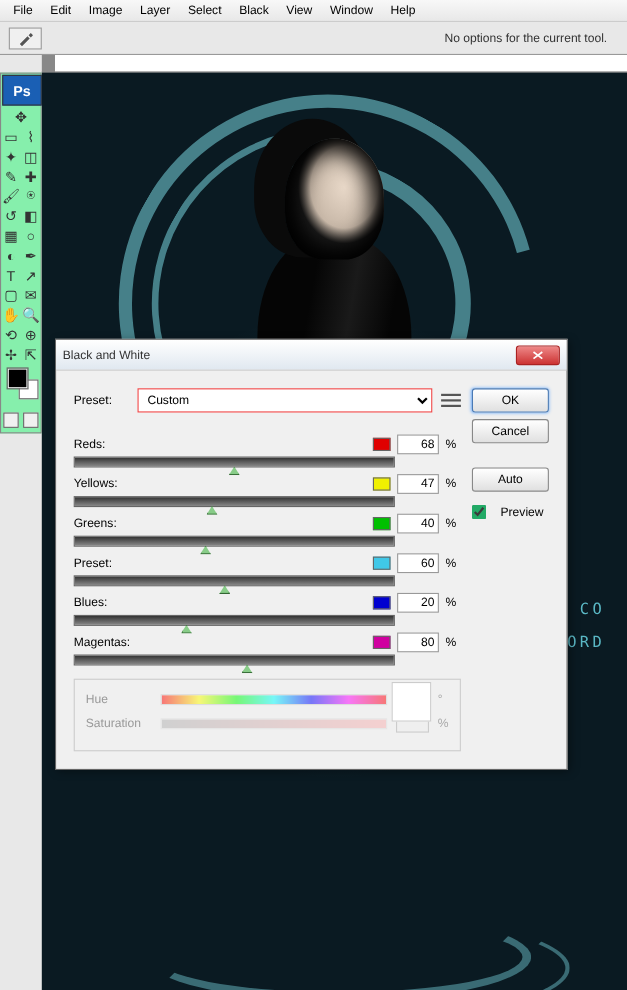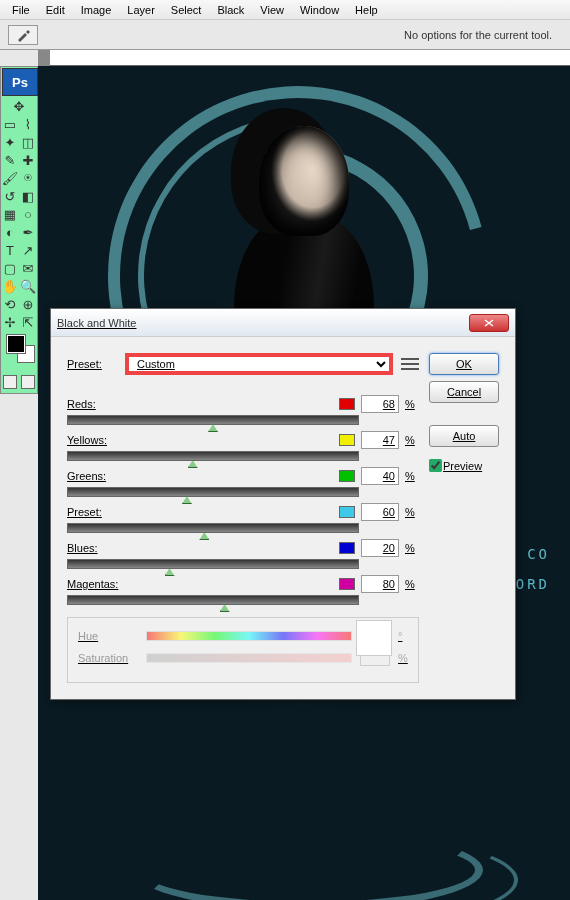--- a/index.html
+++ b/index.html
@@ -35,31 +35,31 @@
 .canvas .arc3 { width: 260px; height: 260px; left: 130px; top: 80px; transform: rotate(120deg); border-width: 14px; }
 .canvas .figure { position: absolute; left: 50%; top: 60px; transform: translateX(-50%); width: 180px; height: 420px; }
 .canvas .head { width: 90px; height: 110px; background: radial-gradient(ellipse at 60% 40%, #e8d8c8 0%, #c8b8a8 40%, #1a1a1a 55%, #000 100%); border-radius: 50% 50% 40% 40%; margin: 0 auto; position: relative; box-shadow: 0 0 20px 10px #000 inset, -20px -10px 0 8px #0a0a0a; }
 .canvas .body { width: 140px; height: 300px; background: linear-gradient(100deg, #050505 30%, #1a1a1a 50%, #050505 70%); margin: -20px auto 0; border-radius: 40% 40% 20% 20% / 30% 30% 10% 10%; }
 .canvas .text1 { position: absolute; right: 20px; top: 480px; color: #5ab8c5; font-size: 14px; letter-spacing: 3px; font-family: monospace; }
 .canvas .text2 { position: absolute; right: 20px; top: 510px; color: #5ab8c5; font-size: 14px; letter-spacing: 3px; font-family: monospace; }
 .canvas .farc { position: absolute; border: 4px solid rgba(130,230,240,0.4); border-radius: 50%; border-top-color: transparent; border-left-color: transparent; }
 .canvas .farc1 { width: 420px; height: 100px; left: 60px; bottom: -30px; }
 .canvas .farc2 { width: 350px; height: 80px; left: 95px; bottom: -10px; border-width: 8px; }
 
-.dialog { position: absolute; left: 50px; top: 308px; width: 466px; background: #f0f0f0; border: 1px solid #666; box-shadow: 2px 2px 8px rgba(0,0,0,0.4); z-index: 10; text-decoration: underline; }
+.dialog { position: absolute; left: 50px; top: 308px; width: 466px; background: #f0f0f0; border: 1px solid #666; box-shadow: 2px 2px 8px rgba(0,0,0,0.4); z-index: 10; }
 .dialog .titlebar { height: 28px; background: linear-gradient(#fff, #e0e8f0); display: flex; align-items: center; padding: 0 6px; border-bottom: 1px solid #ccc; }
 .dialog .titlebar .title { color: #333; }
 .dialog .titlebar .close { margin-left: auto; width: 40px; height: 18px; background: linear-gradient(#e88, #c33); border: 1px solid #a22; border-radius: 3px; color: #fff; display: flex; align-items: center; justify-content: center; cursor: pointer; }
 .dialog .content { padding: 16px; display: flex; }
 .dialog .left { flex: 1; }
 .dialog .right { width: 80px; display: flex; flex-direction: column; gap: 6px; align-items: stretch; padding-left: 10px; }
 
 .preset-row { display: flex; align-items: center; gap: 8px; margin-bottom: 20px; }
 .preset-row label { width: 50px; }
-.preset-row select { flex: 1; height: 22px; border: 4px solid #ef4444; padding: 0 4px; background: #fff; }
+.preset-row select { flex: 1; height: 22px; border: 1px solid #ef4444; padding: 0 4px; background: #fff; }
 .preset-row .menu-ic { width: 18px; height: 14px; display: flex; flex-direction: column; justify-content: space-around; cursor: pointer; }
 .preset-row .menu-ic span { height: 2px; background: #555; }
 
 .slider-row { margin-bottom: 6px; }
 .slider-row .labelrow { display: flex; align-items: center; gap: 6px; margin-bottom: 2px; }
 .slider-row .labelrow .name { width: 60px; }
 .slider-row .labelrow .swatch { width: 16px; height: 12px; border: 1px solid #666; margin-left: auto; }
 .slider-row .labelrow input { width: 38px; height: 18px; text-align: right; border: 1px solid #999; padding: 0 3px; }
 .slider-row .labelrow .pct { width: 14px; }
 .slider-row .track { height: 10px; background: linear-gradient(#333, #888); border: 1px solid #666; position: relative; margin-right: 60px; }
@@ -71,21 +71,21 @@
 .tint-section .tint-row .tint-label { width: 60px; }
 .tint-section .tint-row .gradient { flex: 1; height: 10px; border: 1px solid #ccc; }
 .tint-section .tint-row .hue-grad { background: linear-gradient(90deg, red, yellow, lime, cyan, blue, magenta, red); opacity: 0.5; }
 .tint-section .tint-row .sat-grad { background: linear-gradient(90deg, #888, #f88); opacity: 0.3; }
 .tint-section .tint-row .val { width: 30px; height: 16px; border: 1px solid #ccc; }
 .tint-section .tint-row .deg { width: 10px; color: #aaa; }
 .tint-section .tint-preview { position: absolute; right: 26px; bottom: 26px; width: 36px; height: 36px; border: 1px solid #ccc; background: #fff; }
 
 .btn { height: 22px; background: linear-gradient(#fff, #e0e0e0); border: 1px solid #888; border-radius: 3px; cursor: pointer; }
 .btn.primary { border: 1px solid #4a7ab4; box-shadow: 0 0 3px #6af; }
-.preview-check { display: flex; align-items: center; gap: 1px; margin-top: 6px; }
+.preview-check { display: flex; align-items: center; gap: 13px; margin-top: 6px; }
 .preview-check input { accent-color: #2a6; }
 </style>
 </head>
 <body>
 
 <div class="menubar">
   <span>File</span>
   <span>Edit</span>
   <span>Image</span>
   <span>Layer</span>

